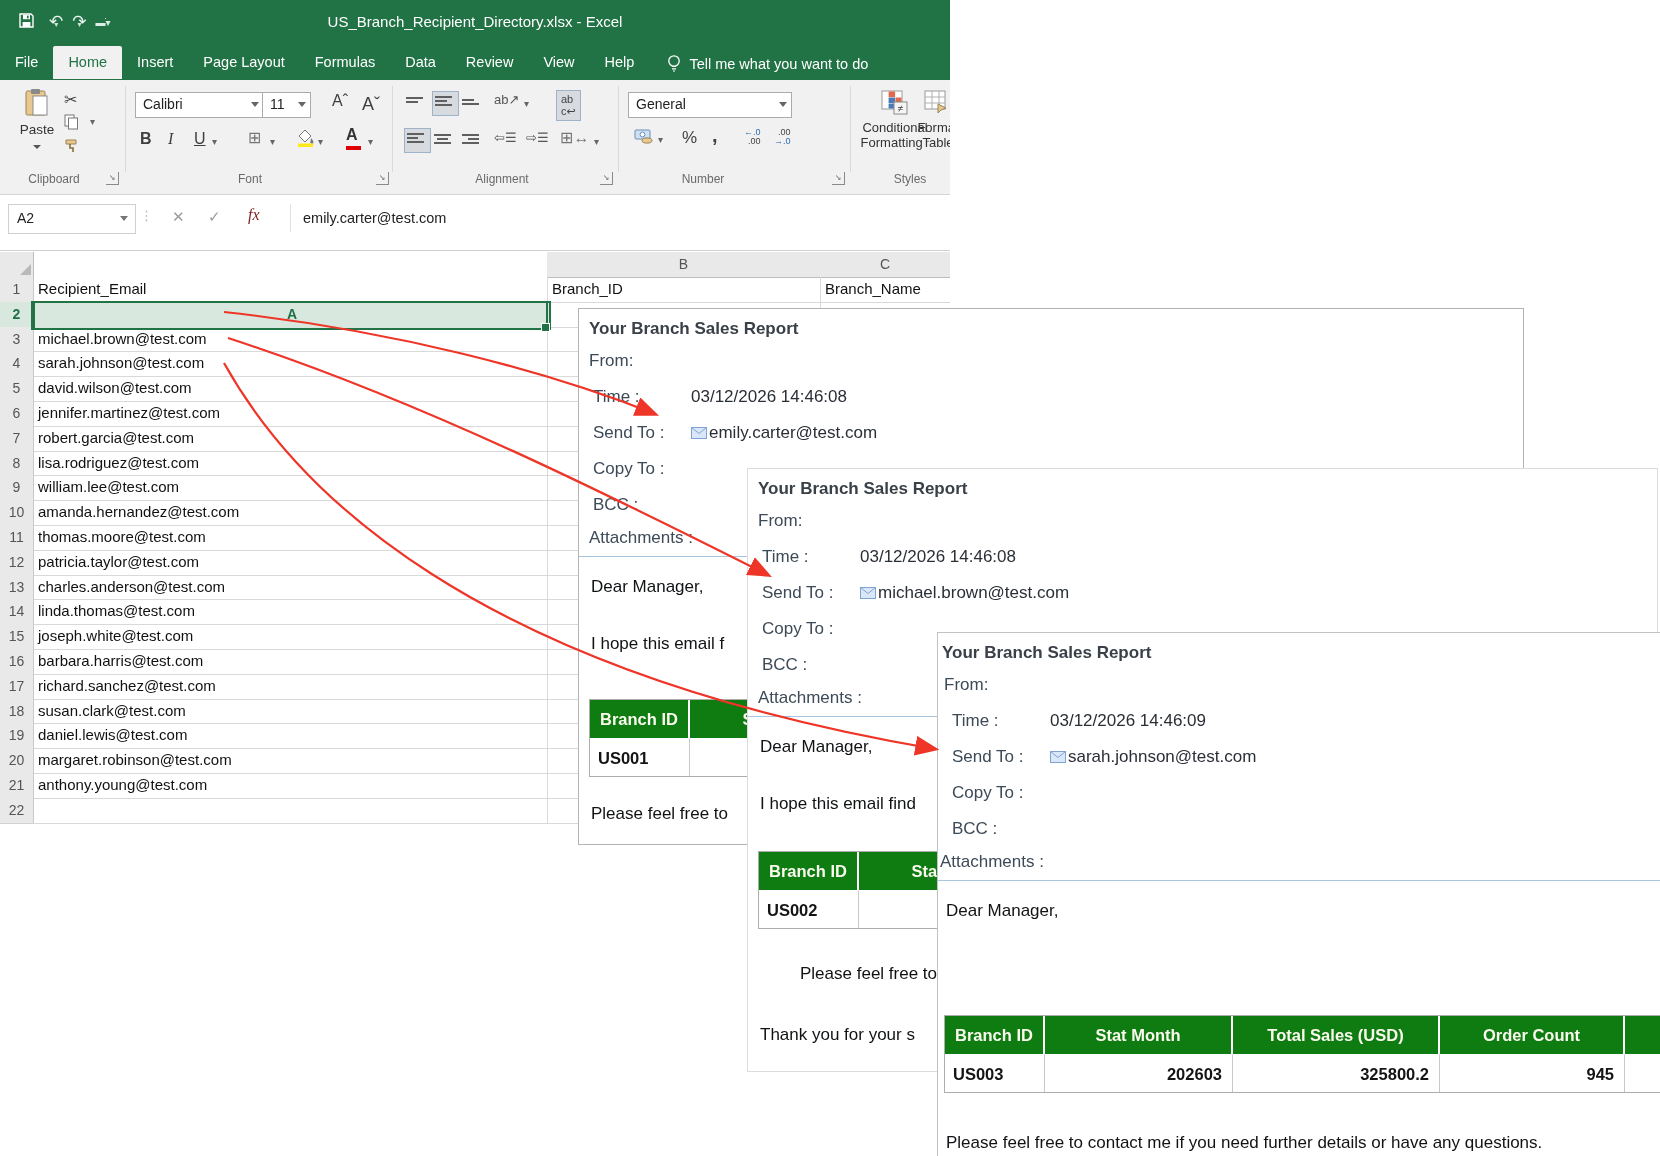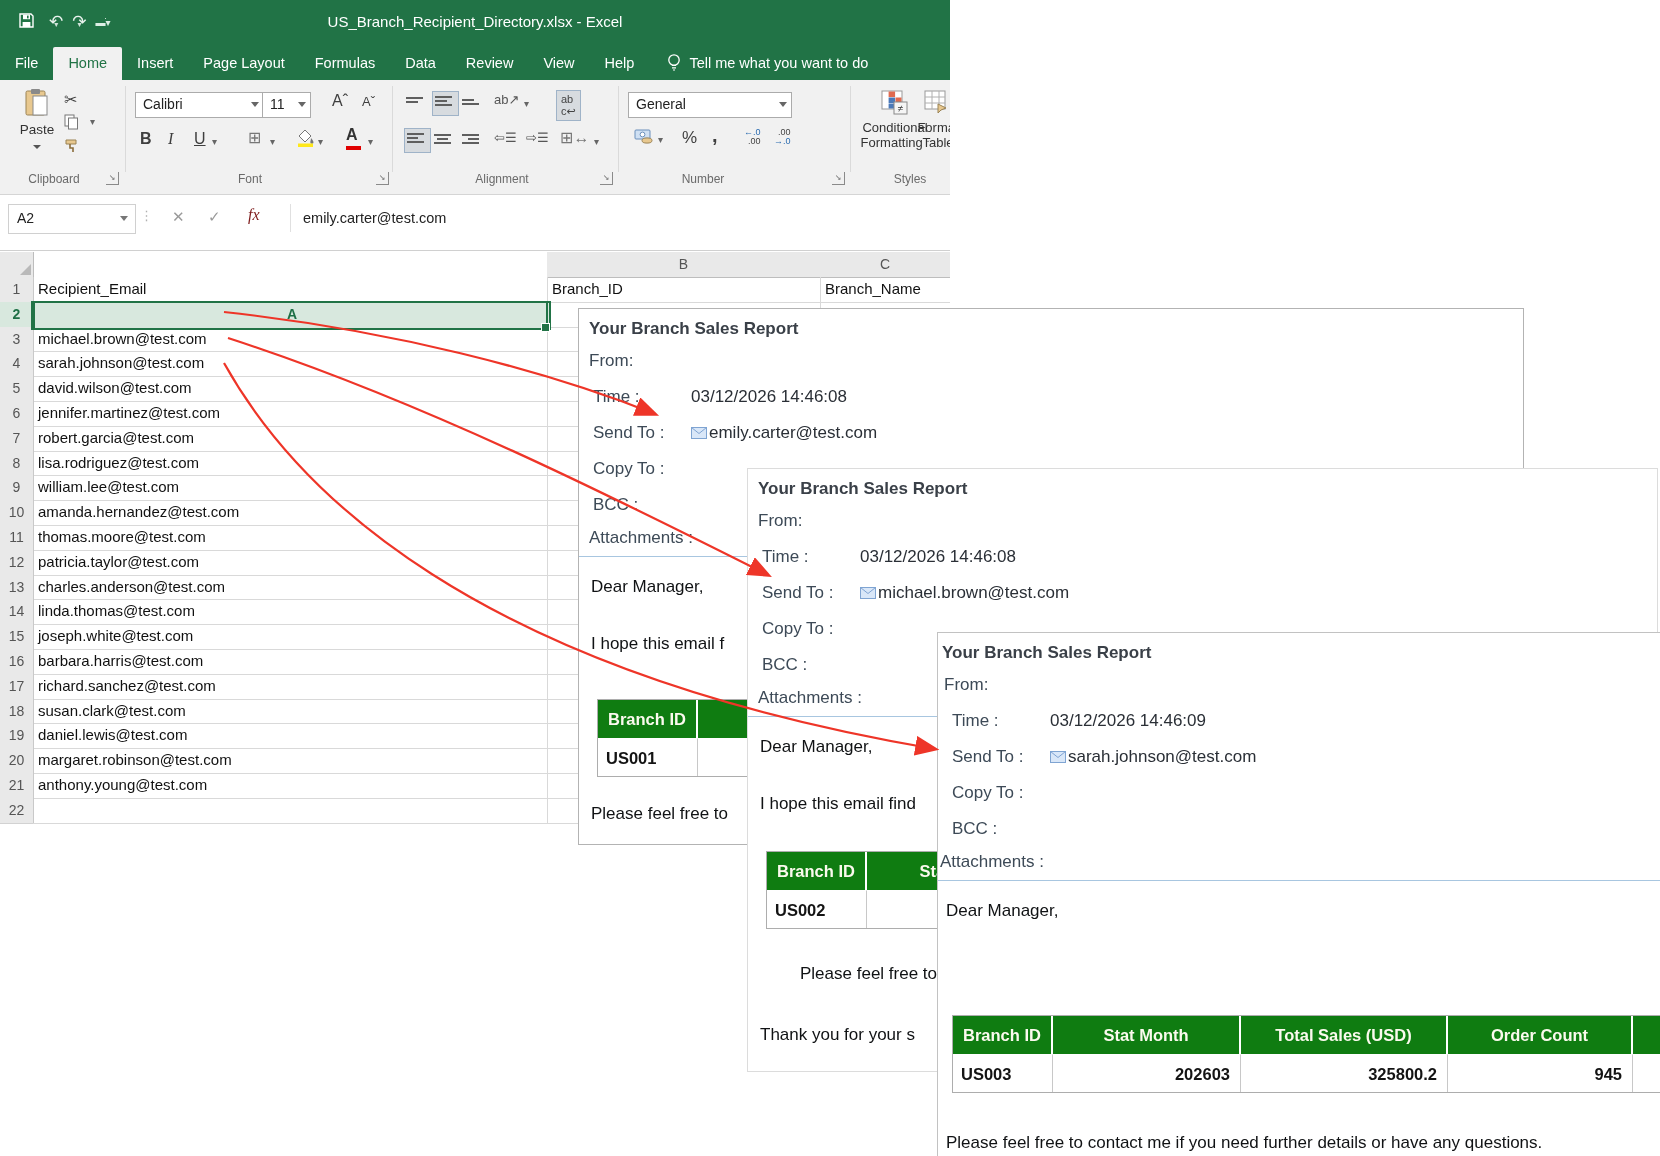--- a/index.html
+++ b/index.html
@@ -7,21 +7,21 @@
           font-family:"Liberation Sans",sans-serif;-webkit-font-smoothing:antialiased;}
   .abs{position:absolute;}
 
   
   .excel{position:absolute;left:0;top:0;width:950px;height:826px;background:#fff;overflow:hidden;z-index:1;}
   .titlebar{position:absolute;left:0;top:0;width:950px;height:46px;background:#217346;color:#fff;}
   .qat{position:absolute;left:18px;top:10px;display:flex;align-items:center;gap:14px;color:#fff;}
   .qat .gl{font-size:17px;line-height:24px;color:#eaf3ee;}
   .qat .car{font-size:8px;margin-left:-9px;margin-top:8px;color:#cfe3d8;}
   .title-text{position:absolute;top:13px;left:0;width:950px;text-align:center;font-size:15px;color:#fff;}
-  .menubar{position:absolute;left:0;top:46px;width:950px;height:34px;background:#217346;display:flex;align-items:center;}
+  .menubar{position:absolute;left:0;top:46px;width:950px;height:34px;background:#217346;display:flex;align-items:flex-start;}
   .mitem{color:#fff;font-size:14.5px;padding:8px 15px 9px 15px;white-space:nowrap;}
   .mitem.active{background:#f1f1f1;color:#217346;border-radius:2px 2px 0 0;}
   .tellme{display:flex;align-items:center;gap:8px;color:#fff;font-size:14.5px;padding:8px 10px 9px 18px;}
 
   .ribbon{position:absolute;left:0;top:80px;width:950px;height:114px;background:#f1f1f1;border-bottom:1px solid #d5d5d5;color:#3a3a3a;}
   .gsep{position:absolute;top:6px;height:86px;width:1px;background:#dadada;}
   .glabel{position:absolute;top:92px;font-size:12px;color:#6a6a6a;text-align:center;}
   .launcher{position:absolute;top:92px;width:12px;height:12px;border-right:1px solid #8a8a8a;border-bottom:1px solid #8a8a8a;font-size:8px;color:#6a6a6a;text-align:center;line-height:11px;}
   .combo{position:absolute;height:24px;background:#fff;border:1px solid #ababab;font-size:14px;line-height:22px;padding-left:7px;color:#222;}
   .combo .dd{position:absolute;right:4px;top:9px;border-left:4px solid transparent;border-right:4px solid transparent;border-top:5px solid #666;}
@@ -56,21 +56,21 @@
   .mwin{position:absolute;background:#fff;overflow:hidden;font-size:17px;color:#15171a;}
   .mail1{left:578px;top:308px;width:944px;height:535px;border:1px solid #b3b3b3;z-index:10;}
   .mail2{left:747px;top:468px;width:909px;height:602px;border:1px solid #dcdcdc;z-index:11;}
   .mail3{left:937px;top:632px;width:745px;height:524px;border:1px solid #c2c2c2;z-index:12;}
   .wtitle{position:absolute;left:10px;top:10px;font-weight:bold;color:#3a4048;font-size:17px;white-space:nowrap;}
   .flab{position:absolute;color:#3d4a57;white-space:nowrap;}
   .lab-r{left:14px;width:96px;text-align:left;}
   .fval{position:absolute;left:112px;color:#2a2f36;white-space:nowrap;}
   .wdiv{position:absolute;left:0;right:0;height:1px;background:#a8c6e0;}
   .btext{position:absolute;left:12px;color:#101214;white-space:nowrap;}
-  .mtable{position:absolute;border:1px solid #adadad;background:#fff;margin-left:8px;}
+  .mtable{position:absolute;border:1px solid #adadad;background:#fff;}
   .mtr{display:flex;}
   .mth{height:38px;line-height:38px;background:#0f7c11;color:#fbfaee;font-weight:bold;text-align:center;border-right:2px solid #fff;box-sizing:border-box;font-size:16.5px;white-space:nowrap;overflow:hidden;}
   .mth:last-child{border-right:none;}
   .mtd{height:38px;line-height:38px;border-right:1px solid #c8c8c8;border-top:1px solid #fff;box-sizing:border-box;font-size:16.5px;white-space:nowrap;overflow:hidden;color:#141414;font-weight:bold;}
   .mtd:last-child{border-right:none;}
   .mtd.numc{text-align:right;padding-right:10px;}
   .mtd.idc{padding-left:8px;}
   .env{display:inline-block;vertical-align:-1px;margin-right:2px;}
 
   .arrows{position:absolute;left:0;top:0;width:1660px;height:1156px;z-index:20;pointer-events:none;}
@@ -140,21 +140,21 @@
       <span class="rbtn" style="left:64px;top:58px;"><svg width="16" height="16" viewBox="0 0 16 16">
             <path d="M2 2h10v4H2z" fill="#e8c88f" stroke="#9a8355"></path>
             <path d="M6 6v4h3v4" fill="none" stroke="#8a6d3b" stroke-width="1.6"></path>
           </svg></span>
       <div class="glabel" style="left:18px;width:72px;">Clipboard</div>
       <div class="launcher" style="left:106px;">↘</div>
 
       <div class="combo" style="left:135px;top:12px;width:120px;"><span>Calibri</span><span class="dd"></span></div>
       <div class="combo" style="left:262px;top:12px;width:40px;"><span>11</span><span class="dd"></span></div>
       <span class="rbtn" style="left:332px;top:12px;font-size:16px;">Aˆ</span>
-      <span class="rbtn" style="left:362px;top:14px;font-size:13px;">Aˇ</span>
+      <span class="rbtn" style="left:362px;top:14px;font-size:18px;">Aˇ</span>
       <span class="rbtn" style="left:140px;top:50px;font-weight:bold;">B</span>
       <span class="rbtn" style="left:168px;top:50px;font-style:italic;font-family:'Liberation Serif',serif;">I</span>
       <span class="rbtn" style="left:194px;top:50px;text-decoration:underline;">U</span>
       <span class="rbtn" style="left:212px;top:56px;font-size:10px;color:#666;">▾</span>
       <span class="rbtn" style="left:248px;top:48px;color:#777;">⊞</span>
       <span class="rbtn" style="left:270px;top:56px;font-size:10px;color:#666;">▾</span>
       <span class="rbtn" style="left:296px;top:48px;"><svg width="19" height="19" viewBox="0 0 19 19">
             <path d="M9 2l6 6-6 6-6-6z" fill="#fff" stroke="#777"></path>
             <path d="M15 10c1.5 2 2.5 3.2 2.5 4.2a1.6 1.6 0 01-3.2 0c0-1 .7-2.2.7-4.2z" fill="#777"></path>
             <rect x="2" y="15.5" width="15" height="3.5" fill="#ffe81a"></rect>

